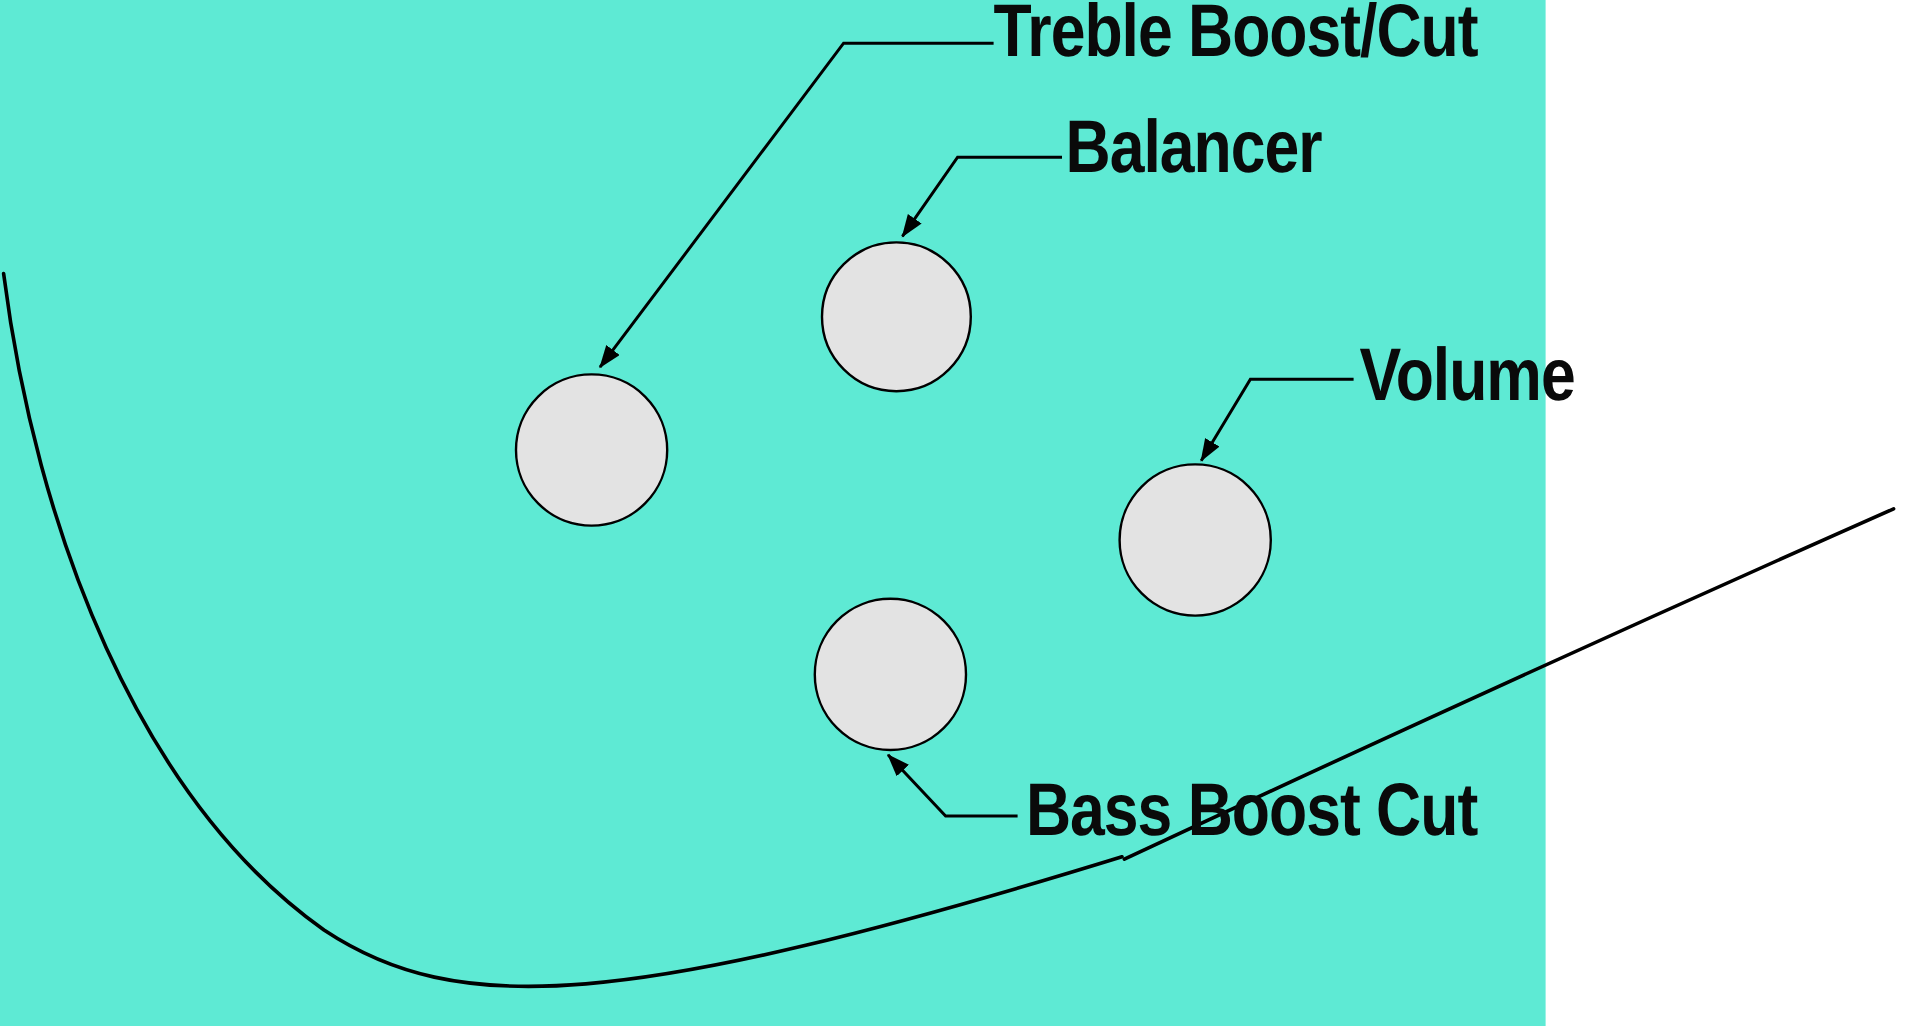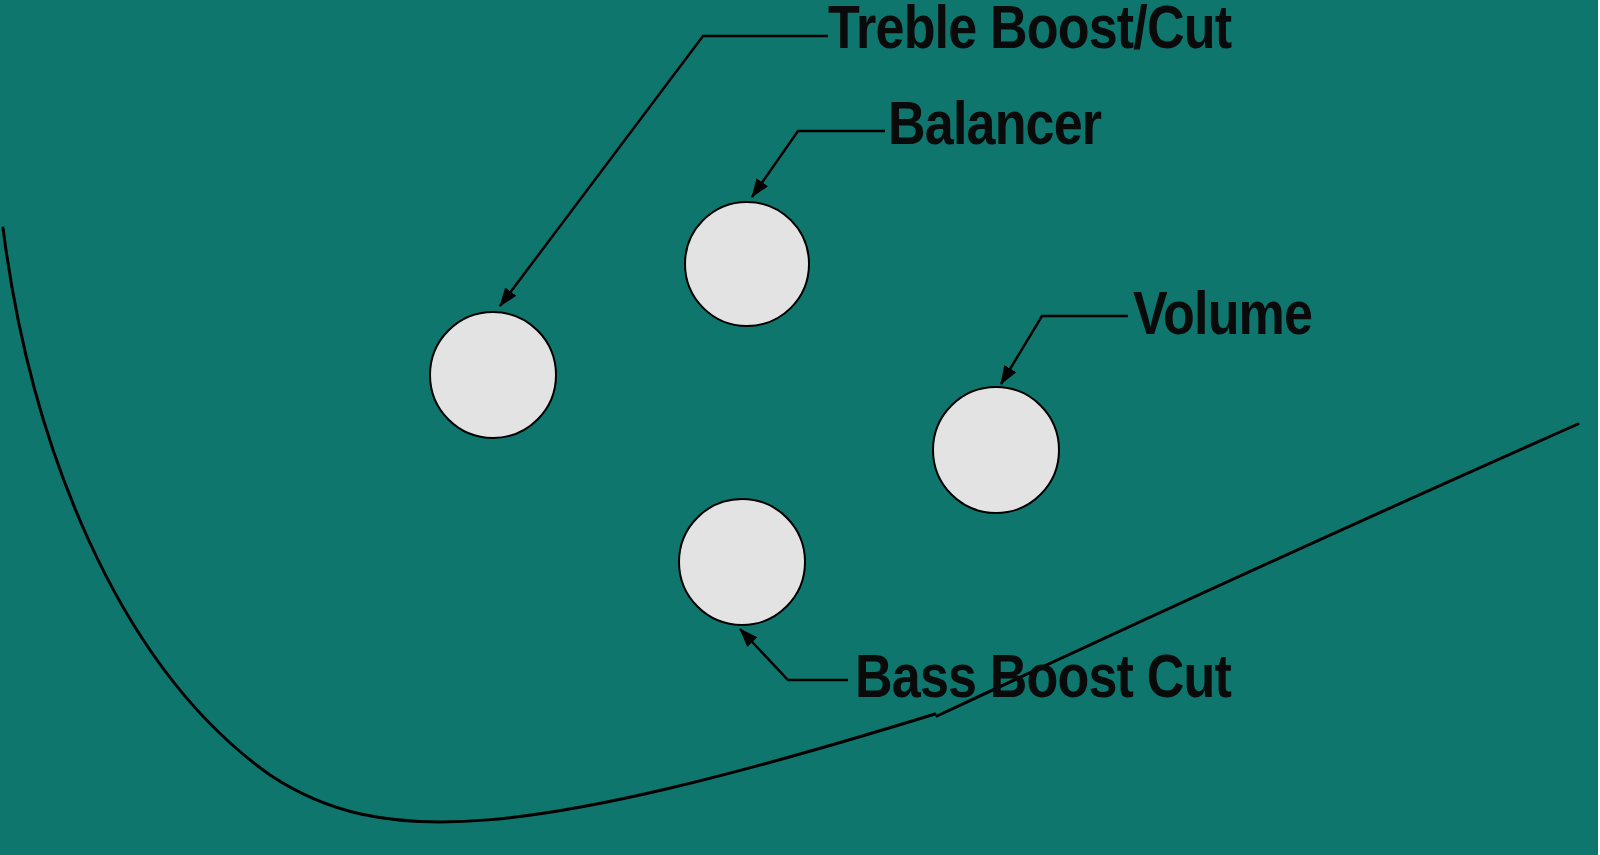--- a/index.html
+++ b/index.html
@@ -6,23 +6,23 @@
     margin: 0;
     padding: 0;
     background: #ffffff;
     width: 1600px;
     height: 855px;
     overflow: hidden;
     font-family: "Liberation Sans", sans-serif;
   }
   .stage {
     position: relative;
-    width: 1598px;
+    width: 1288px;
     height: 855px;
-    background: #0f766e;
+    background: #5eead4;
   }
   .stage svg {
     position: absolute;
     left: 0;
     top: 0;
     width: 1600px;
     height: 855px;
   }
   .diagram-label {
     position: absolute;

